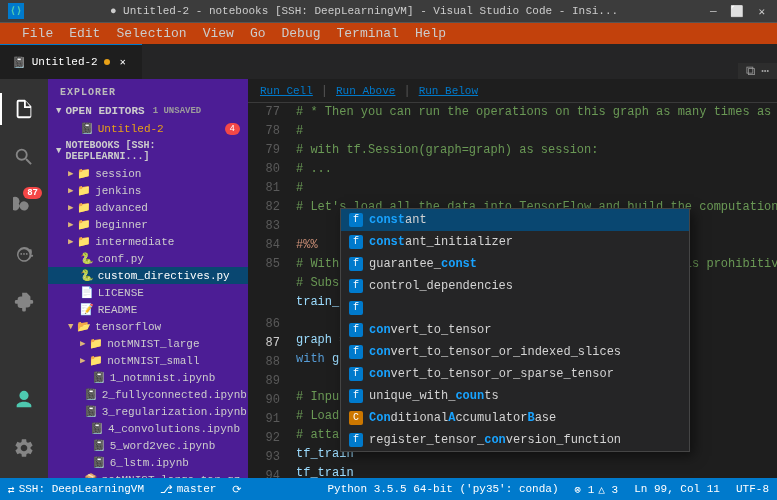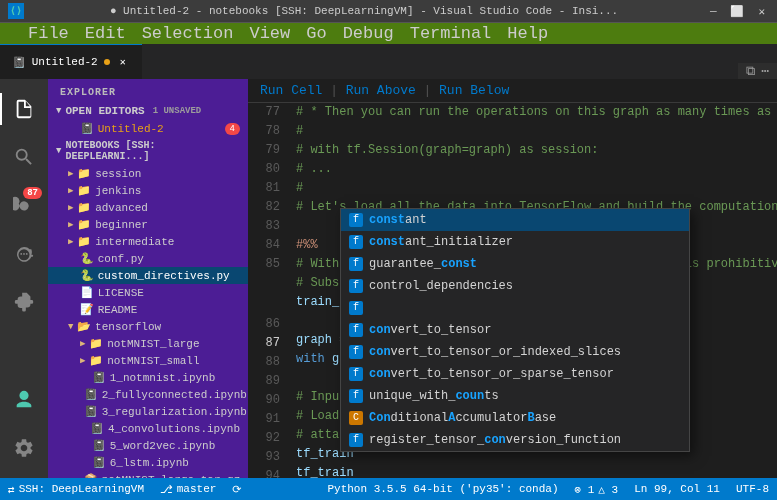--- a/index.html
+++ b/index.html
@@ -45,25 +45,25 @@
       color: #cccccc;
     }
     #window-controls {
       display: flex;
       gap: 4px;
     }
 
     
     #menu-bar {
       height: 22px;
-      background: #4d7c0f;
-      display: flex;
-      align-items: center;
-      padding: 0 20px;
-      font-size: 17px;
+      background: #c2410c;
+      display: flex;
+      align-items: center;
+      padding: 0 14px;
+      font-size: 13px;
       color: #cccccc;
       flex-shrink: 0;
       border-top: 1px solid #555;
     }
     .menu-item {
       padding: 2px 8px;
       cursor: pointer;
       border-radius: 3px;
     }
 
@@ -310,24 +310,25 @@
       height: 24px;
       background: #1e1e1e;
       display: flex;
       align-items: center;
       padding: 0 8px;
       gap: 2px;
       border-bottom: 1px solid #3a3a3a;
       flex-shrink: 0;
     }
     .cell-btn {
-      font-size: 13px;
+      font-size: 11px;
       color: #007acc;
       cursor: pointer;
       padding: 2px 4px;
+      text-decoration: underline;
     }
     .cell-sep { color: #555; margin: 0 2px; }
 
     
     #status-bar {
       height: 22px;
       background: #007acc;
       display: flex;
       align-items: center;
       font-size: 11px;

